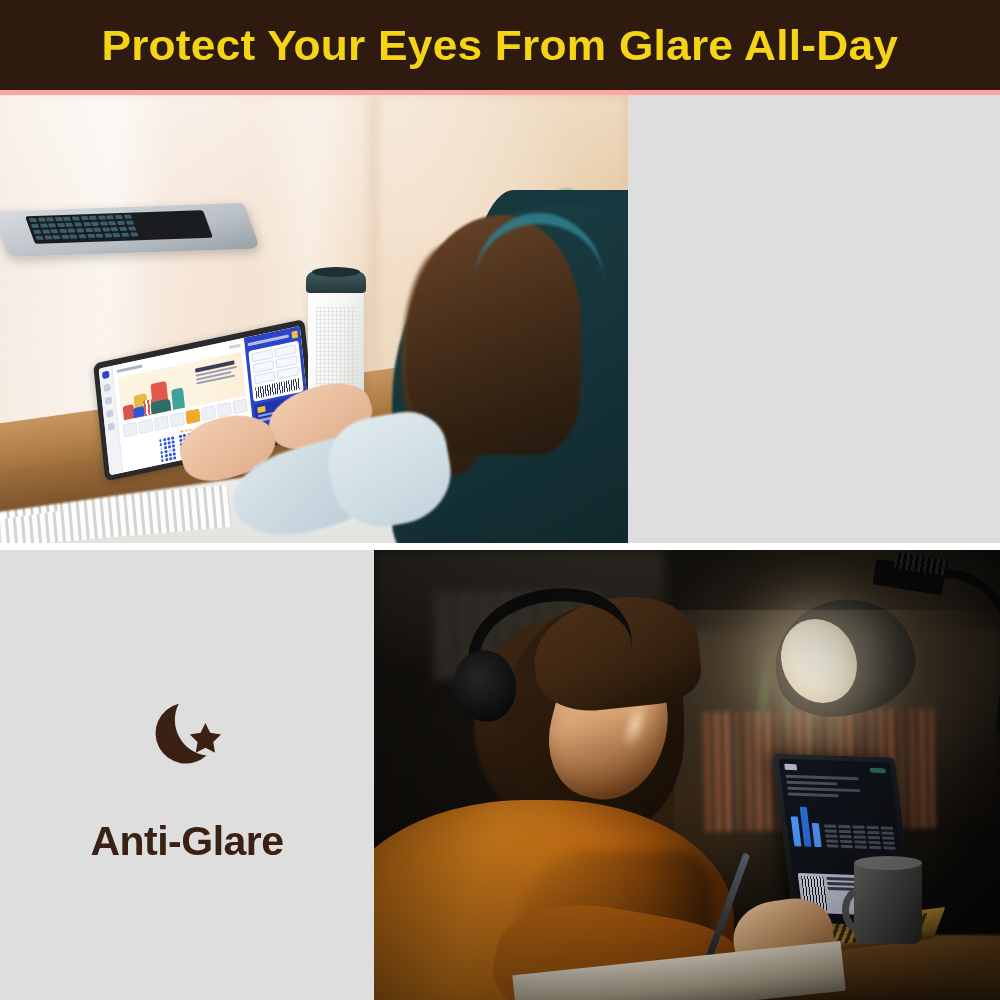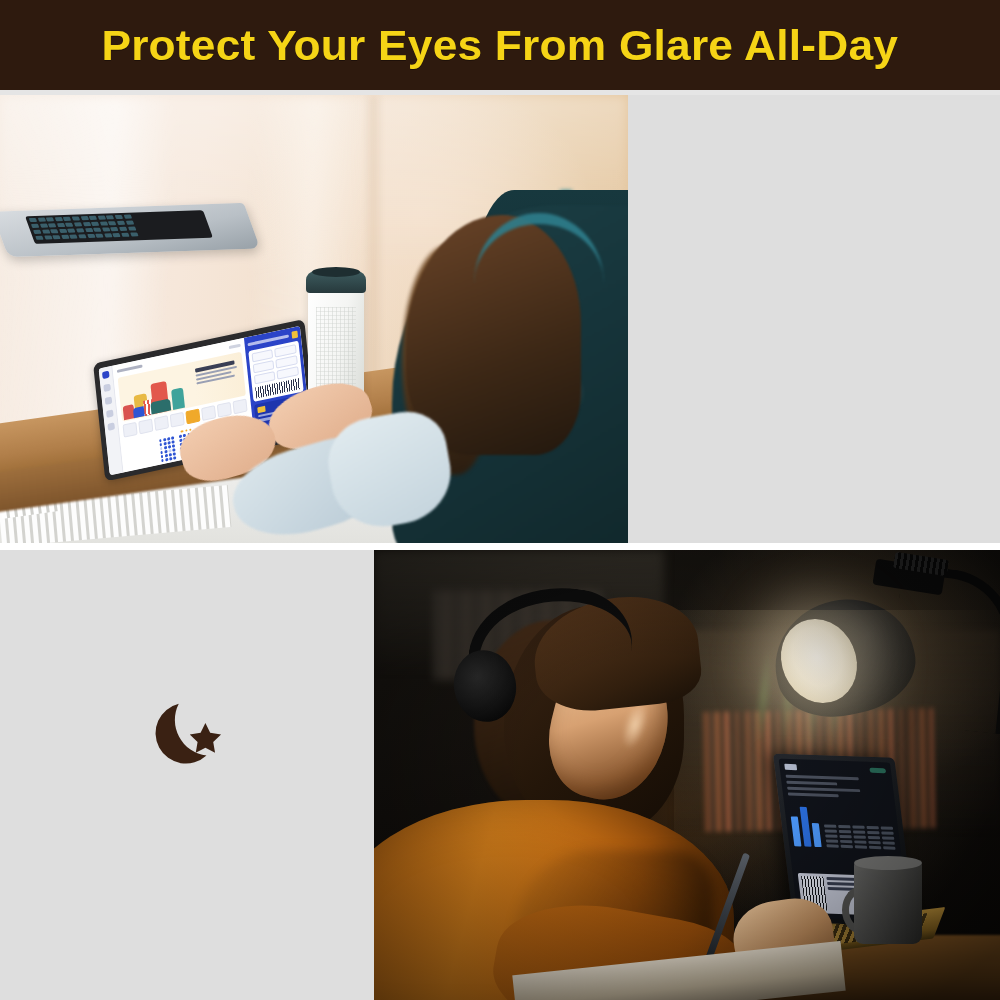--- a/index.html
+++ b/index.html
@@ -9,21 +9,21 @@
     background: #ffffff;
   }
   body {
     font-family: "Liberation Sans", sans-serif;
   }
   #page {
     position: relative;
     width: 1000px;
     height: 1000px;
     overflow: hidden;
-    background: #e5e5e5;
+    background: #fca5a5;
   }
 
   
   .banner {
     position: absolute;
     left: 0; top: 0;
     width: 1000px;
     height: 90px;
     background: #2E1A0E;
     display: flex;
@@ -1055,20 +1055,21 @@
 
   <div class="panel-gray" id="panel-bottom"></div>
 
   <div class="feature" id="feature-glare">
     <span class="icon-wrap">
       <svg width="92" height="92" viewBox="0 0 100 100" aria-hidden="true">
         <path d="M68 74 A33 33 0 1 1 46 14 A39 39 0 0 0 68 74 Z" fill="#3A2113" transform="rotate(-8 50 50)"></path>
         <polygon points="70,36 75.2,46.6 87,48.3 78.5,56.6 80.5,68.3 70,62.8 59.5,68.3 61.5,56.6 53,48.3 64.8,46.6" fill="#3A2113"></polygon>
       </svg>
     </span>
+    <span class="feature-label">Anti-Glare</span>
   </div>
 
   <div class="photo" id="photo-bottom">
     <div class="room"></div>
     <div class="wallpanel"></div>
     <div class="shelf"></div>
     <div class="books2"></div>
     <div class="books"></div>
     <div class="plant"></div>
 

